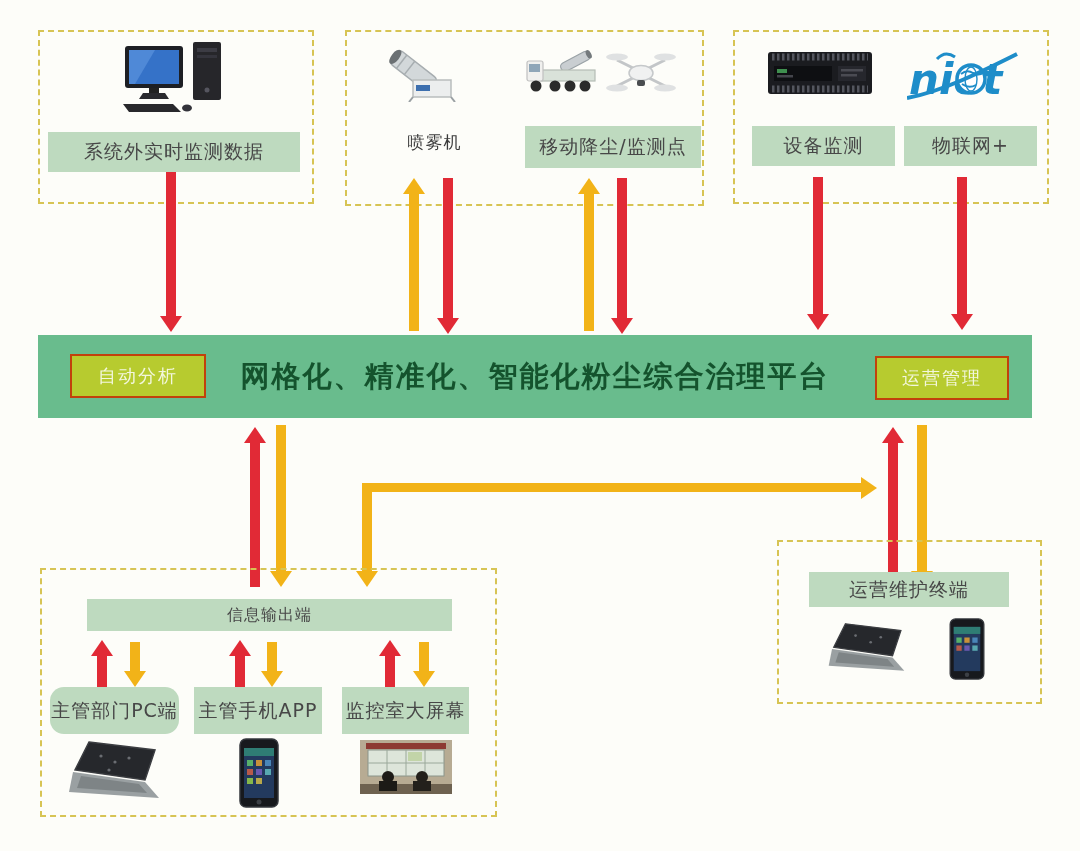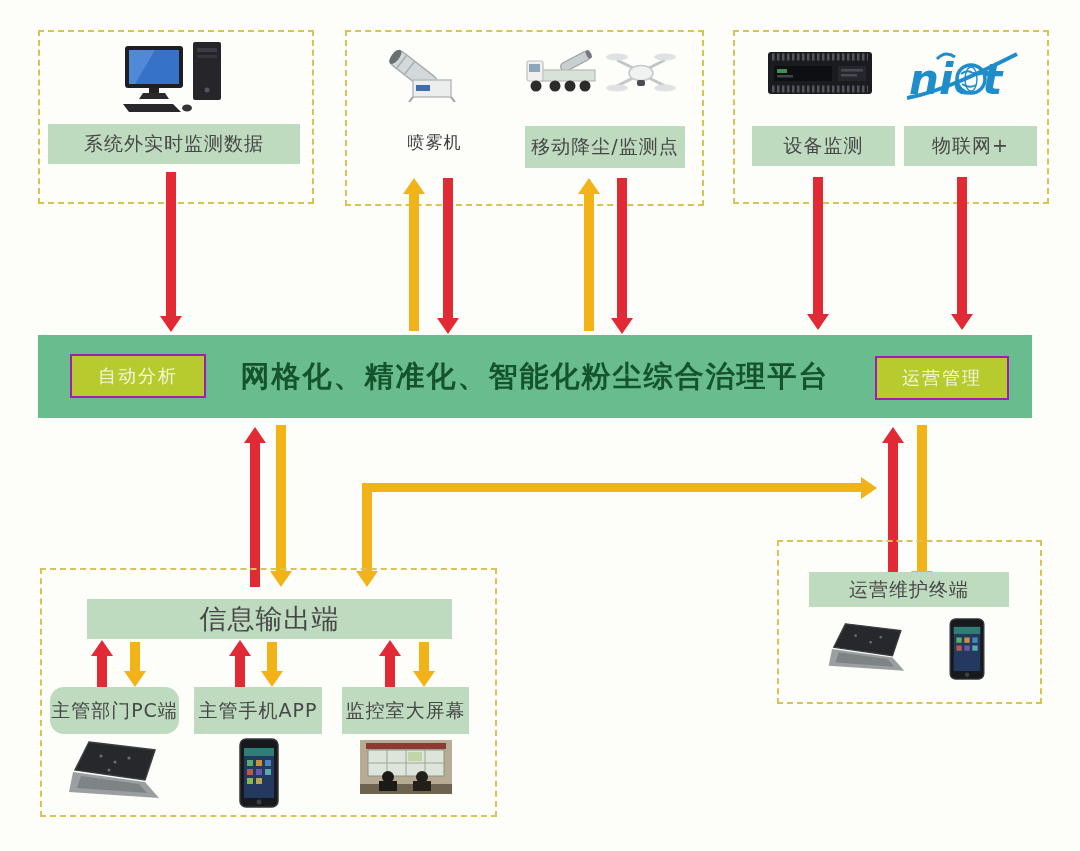--- a/index.html
+++ b/index.html
@@ -21,21 +21,21 @@
   }
   
   .platform{
     position:absolute;left:38px;top:335px;width:994px;height:83px;
     background:#69bc8d;display:flex;align-items:center;justify-content:center;
   }
   .platform-title{
     color:#14532d;font-size:29px;font-weight:bold;letter-spacing:2px;white-space:nowrap;
   }
   .pbtn{
-    position:absolute;background:#b7cb2f;border:2px solid #a21caf;color:#f3f7dd;
+    position:absolute;background:#b7cb2f;border:2px solid #c2410c;color:#f3f7dd;
     font-size:18px;display:flex;align-items:center;justify-content:center;
     letter-spacing:2px;cursor:pointer;
   }
   .pbtn-left{left:32px;top:19px;width:132px;height:40px;}
   .pbtn-right{left:837px;top:21px;width:130px;height:40px;text-align:right;}
   
   .arrow{position:absolute;}
   .red{--c:#e12a36;background:#e12a36;}
   .yellow{--c:#f2b318;background:#f2b318;}
   .av{width:10px;}
@@ -67,21 +67,21 @@
       <circle cx="86" cy="50" r="2.5" fill="#55555f"></circle>
       <rect x="4" y="6" width="58" height="42" rx="3" fill="#1d1f24"></rect>
       <rect x="8" y="10" width="50" height="34" fill="#3572c8"></rect>
       <polygon points="8,10 34,10 14,44 8,44" fill="#5b93dd" opacity="0.7"></polygon>
       <rect x="28" y="48" width="10" height="5" fill="#222222"></rect>
       <polygon points="18,59 48,59 44,53 22,53" fill="#2a2a2e"></polygon>
       <polygon points="2,64 52,64 60,72 8,72" fill="#28282c"></polygon>
       <ellipse cx="66" cy="68" rx="5" ry="3.5" fill="#33333a"></ellipse>
     </svg>
     <div class="cap" style="left:0;width:272px;top:99px;">权威第三方平台数据</div>
-    <div class="band" style="left:8px;top:92px;width:252px;height:40px;margin-top:0;top:92px;">系统外实时监测数据</div>
+    <div class="band" style="left:8px;top:92px;width:252px;height:40px;margin-top:8px;top:92px;">系统外实时监测数据</div>
   </div>
 
   <div class="dbox" style="left:345px;top:30px;width:355px;height:172px;">
     <svg class="icon" style="left:40px;top:6px;" width="76" height="64" viewBox="0 0 76 64">
       <g transform="rotate(38 26 32)">
         <rect x="2" y="24" width="50" height="17" rx="5" fill="#d3d8da" stroke="#a7adb0" stroke-width="1.5"></rect>
         <line x1="12" y1="24" x2="12" y2="41" stroke="#a7adb0" stroke-width="1.5"></line>
         <line x1="22" y1="24" x2="22" y2="41" stroke="#a7adb0" stroke-width="1.5"></line>
         <ellipse cx="4" cy="32.5" rx="4" ry="8.5" fill="#6b7073"></ellipse>
       </g>
@@ -108,21 +108,21 @@
     <svg class="icon" style="left:258px;top:14px;" width="72" height="52" viewBox="0 0 72 52">
       <path d="M12,14 L32,24 M60,14 L40,24 M12,40 L32,30 M60,40 L40,30" stroke="#c3c6c8" stroke-width="3" fill="none"></path>
       <ellipse cx="12" cy="11" rx="11" ry="3.5" fill="#dfe1e2"></ellipse>
       <ellipse cx="60" cy="11" rx="11" ry="3.5" fill="#dfe1e2"></ellipse>
       <ellipse cx="12" cy="42" rx="11" ry="3.5" fill="#dfe1e2"></ellipse>
       <ellipse cx="60" cy="42" rx="11" ry="3.5" fill="#dfe1e2"></ellipse>
       <ellipse cx="36" cy="27" rx="12" ry="7.5" fill="#f0f1f1" stroke="#c5c8ca" stroke-width="1.5"></ellipse>
       <rect x="32" y="34" width="8" height="6" rx="2" fill="#4a4d50"></rect>
     </svg>
     <div class="cap" style="left:178px;width:160px;top:99px;">抑尘车、无人机</div>
-    <div class="band" style="left:178px;top:94px;width:160px;height:42px;top:94px;">移动降尘/监测点</div>
+    <div class="band" style="left:178px;top:94px;width:176px;height:42px;top:94px;">移动降尘/监测点</div>
   </div>
 
   <div class="dbox" style="left:733px;top:30px;width:312px;height:170px;">
     <svg class="icon" style="left:33px;top:14px;" width="104" height="54" viewBox="0 0 104 54">
       <rect x="0" y="6" width="104" height="42" rx="3" fill="#1b1c20"></rect>
       <line x1="4" y1="11" x2="100" y2="11" stroke="#54565e" stroke-width="7" stroke-dasharray="2.5,2.5"></line>
       <line x1="4" y1="43" x2="100" y2="43" stroke="#54565e" stroke-width="7" stroke-dasharray="2.5,2.5"></line>
       <rect x="6" y="20" width="58" height="15" fill="#0e0f12"></rect>
       <rect x="9" y="23" width="10" height="4" fill="#3f8f4f"></rect>
       <rect x="9" y="29" width="16" height="2.5" fill="#44454c"></rect>
@@ -159,21 +159,21 @@
   <div class="arrow av red arrow-down" style="left:957px;top:177px;height:137px;"></div>
 
   <div class="arrow av red arrow-up" style="left:250px;top:443px;height:144px;"></div>
   <div class="arrow av yellow arrow-down" style="left:276px;top:425px;height:146px;"></div>
   <div class="arrow ah yellow arrow-right" style="left:362px;top:483px;width:499px;"></div>
   <div class="arrow av yellow arrow-down" style="left:362px;top:487px;height:84px;"></div>
   <div class="arrow av red arrow-up" style="left:888px;top:443px;height:144px;"></div>
   <div class="arrow av yellow arrow-down" style="left:917px;top:425px;height:146px;"></div>
 
   <div class="dbox" style="left:40px;top:568px;width:453px;height:245px;">
-    <div class="band" style="left:45px;top:29px;width:365px;height:40px;font-size:27px;">信息输出端</div>
+    <div class="band" style="left:45px;top:29px;width:365px;height:32px;font-size:16px;">信息输出端</div>
 
     <div class="arrow av red arrow-up" style="left:55px;top:86px;height:31px;"></div>
     <div class="arrow av yellow arrow-down" style="left:88px;top:72px;height:29px;"></div>
     <div class="arrow av red arrow-up" style="left:193px;top:86px;height:31px;"></div>
     <div class="arrow av yellow arrow-down" style="left:225px;top:72px;height:29px;"></div>
     <div class="arrow av red arrow-up" style="left:343px;top:86px;height:31px;"></div>
     <div class="arrow av yellow arrow-down" style="left:377px;top:72px;height:29px;"></div>
 
     <div class="band" style="left:8px;top:117px;width:129px;height:47px;border-radius:14px;">主管部门PC端</div>
     <div class="band" style="left:152px;top:117px;width:128px;height:47px;">主管手机APP</div>

